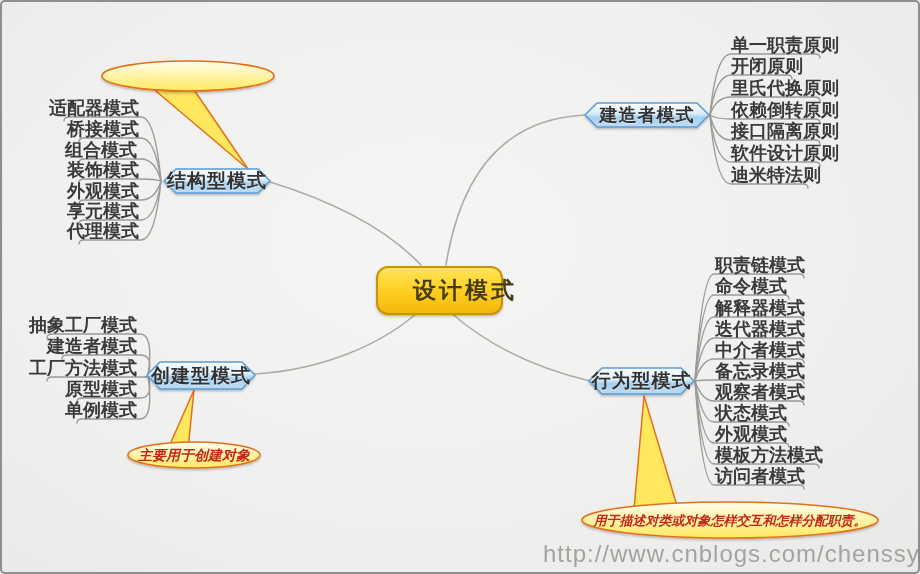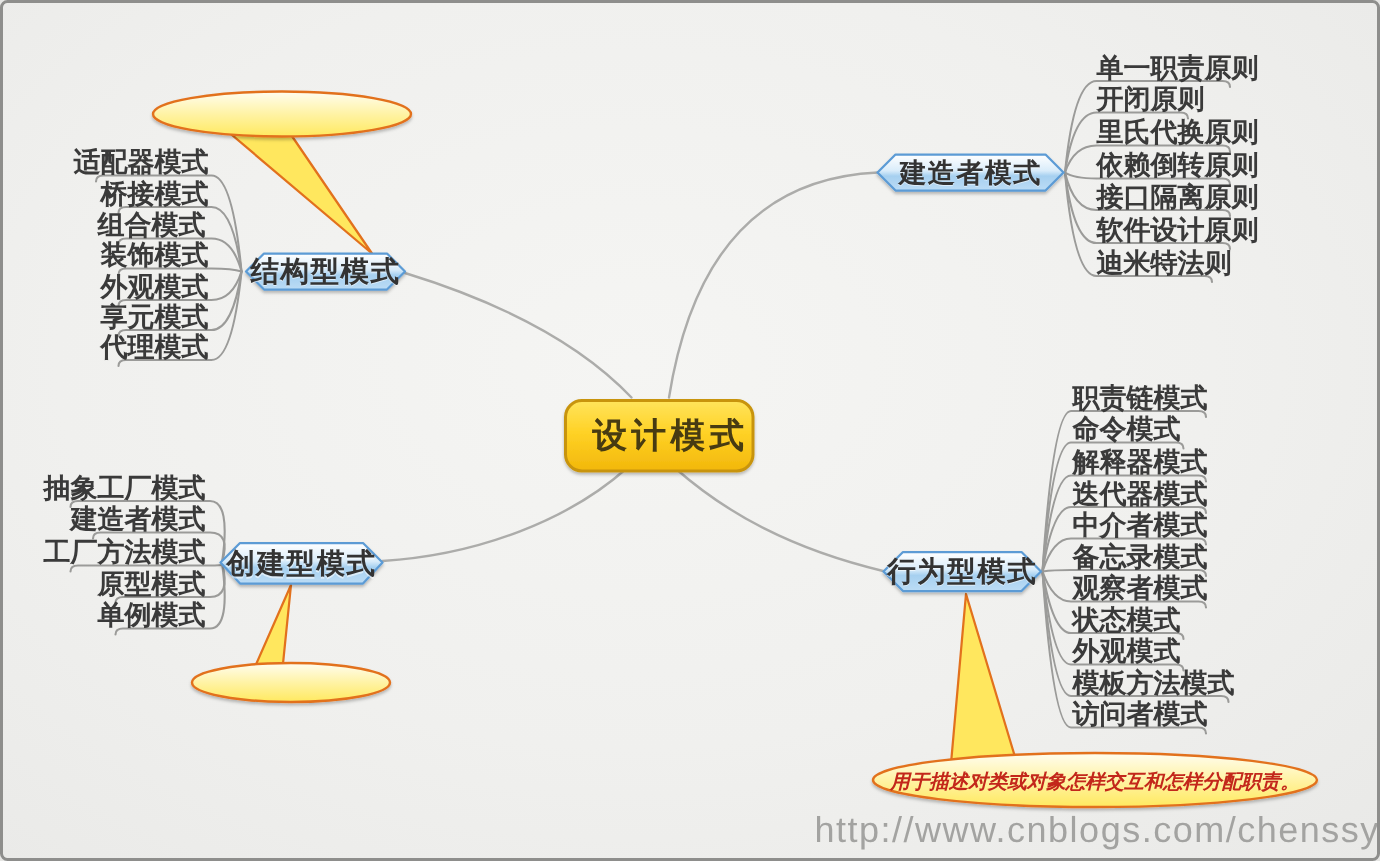--- a/index.html
+++ b/index.html
@@ -112,21 +112,21 @@
     <g fill="url(#gBranch)" stroke="#5b9bd5" stroke-width="1.5" stroke-linejoin="round" filter="url(#ds)">
       <polygon points="162,179 174,167 256,167 268,179 256,191 174,191"></polygon>
       <polygon points="583,113 595,101 695,101 707,113 695,125 595,125"></polygon>
       <polygon points="145,373 158,360 240,360 253,373 240,387 158,387"></polygon>
       <polygon points="587,379 600,366 679,366 692,379 679,392 600,392"></polygon>
     </g>
 
     <rect x="375" y="265" width="125" height="47" rx="11" fill="url(#gCenter)" stroke="#c8940e" stroke-width="2" filter="url(#ds)"></rect>
   </svg>
 
-  <div class="txt central-label" style="left:375px;top:265px;width:140px;height:47px;line-height:47px;">设计模式</div>
+  <div class="txt central-label" style="left:375px;top:265px;width:140px;height:47px;line-height:47px;text-align:right;">设计模式</div>
 
   <div class="txt branch-label" style="left:162px;top:168px;width:106px;height:22px;">结构型模式</div>
   <div class="txt branch-label" style="left:583px;top:102px;width:124px;height:22px;font-size:18px;">建造者模式</div>
   <div class="txt branch-label" style="left:145px;top:362px;width:108px;height:24px;">创建型模式</div>
   <div class="txt branch-label" style="left:587px;top:367px;width:105px;height:24px;">行为型模式</div>
 
   <div class="txt leaf r" style="right:779px;top:96px;">适配器模式</div>
   <div class="txt leaf r" style="right:779px;top:117px;">桥接模式</div>
   <div class="txt leaf r" style="right:781px;top:138px;">组合模式</div>
   <div class="txt leaf r" style="right:779px;top:158px;">装饰模式</div>
@@ -153,17 +153,18 @@
   <div class="txt leaf" style="left:713px;top:296px;">解释器模式</div>
   <div class="txt leaf" style="left:713px;top:317px;">迭代器模式</div>
   <div class="txt leaf" style="left:713px;top:338px;">中介者模式</div>
   <div class="txt leaf" style="left:713px;top:359px;">备忘录模式</div>
   <div class="txt leaf" style="left:713px;top:380px;">观察者模式</div>
   <div class="txt leaf" style="left:713px;top:401px;">状态模式</div>
   <div class="txt leaf" style="left:713px;top:422px;">外观模式</div>
   <div class="txt leaf" style="left:713px;top:443px;">模板方法模式</div>
   <div class="txt leaf" style="left:713px;top:464px;">访问者模式</div>
 
+  <div class="txt callout-label" style="left:126px;top:445px;width:132px;">主要用于创建对象</div>
   <div class="txt callout-label" style="left:581px;top:510px;width:294px;font-size:13px;">用于描述对类或对象怎样交互和怎样分配职责。</div>
 
   <div class="watermark">http://www.cnblogs.com/chenssy/</div>
 
 </div>
 
 </body></html>

